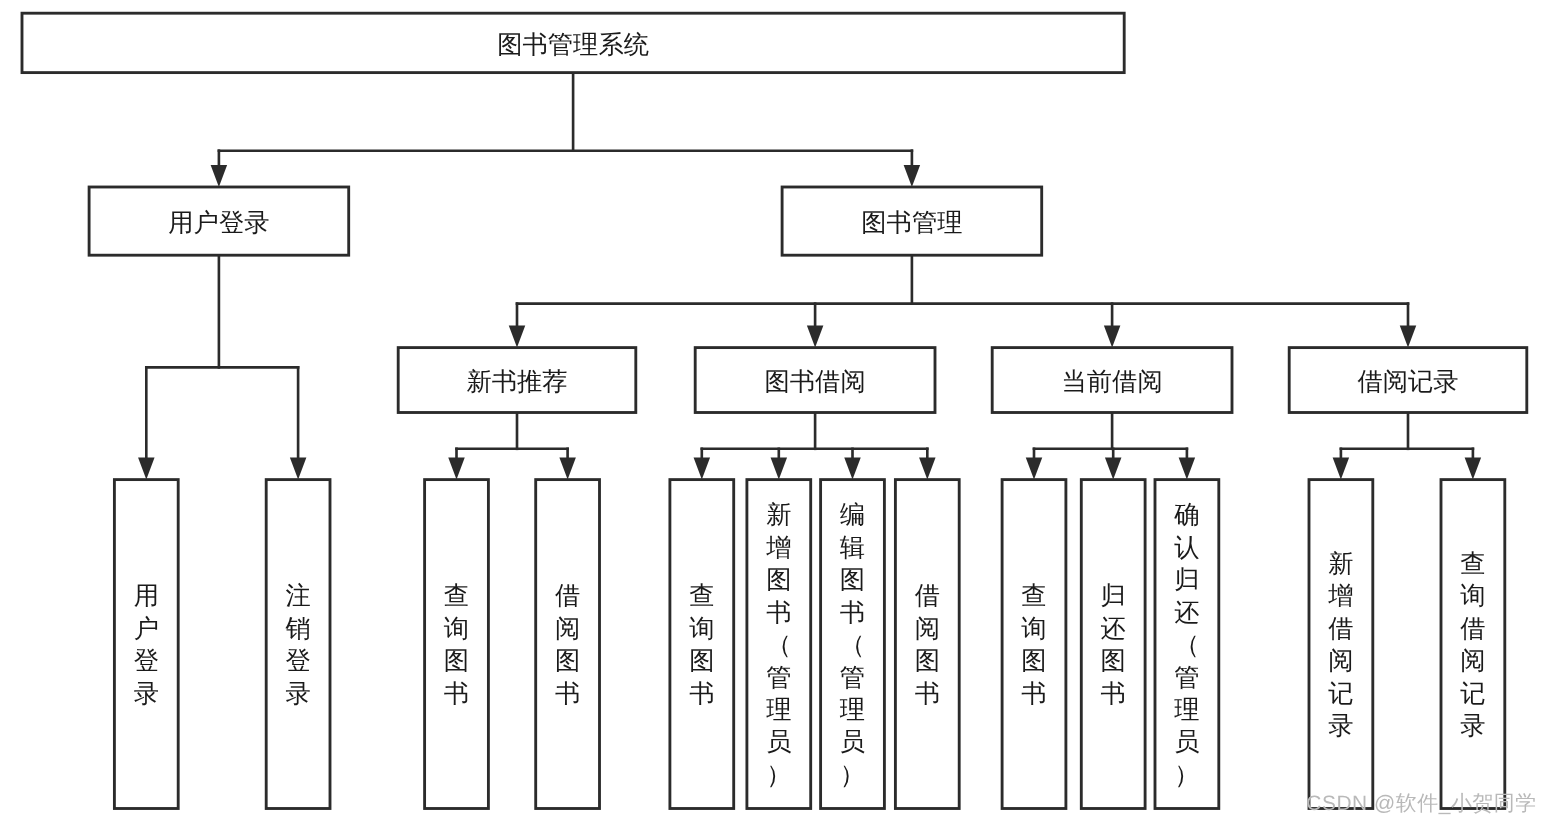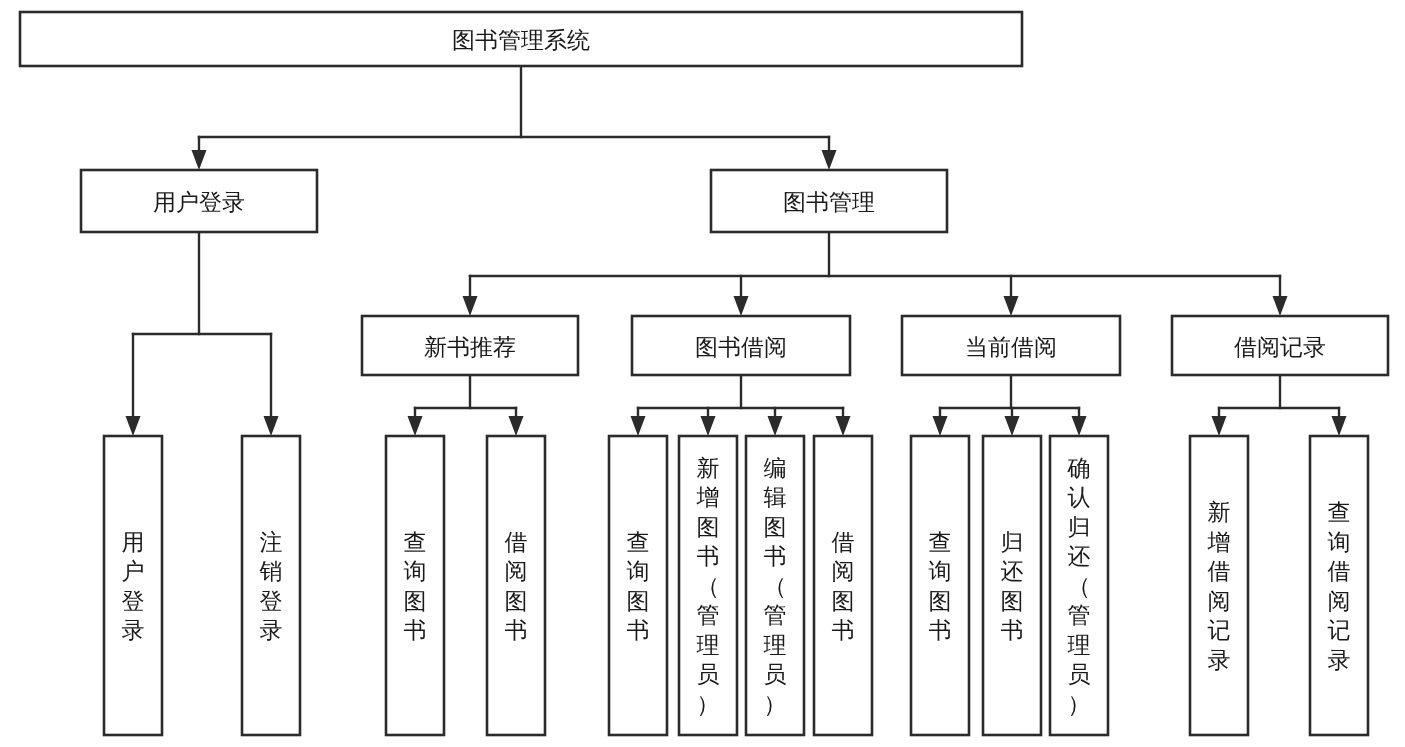--- a/index.html
+++ b/index.html
@@ -219,14 +219,15 @@
           <rect class="node-box" x="1190" y="436" width="58" height="299"></rect>
           <text class="node-label-v" x="1219"><tspan x="1219" y="520.01">新</tspan><tspan x="1219" y="549.51">增</tspan><tspan x="1219" y="579.01">借</tspan><tspan x="1219" y="608.51">阅</tspan><tspan x="1219" y="638.01">记</tspan><tspan x="1219" y="667.51">录</tspan></text>
         </g>
         <g>
           <rect class="node-box" x="1310" y="436" width="58" height="299"></rect>
           <text class="node-label-v" x="1339"><tspan x="1339" y="520.01">查</tspan><tspan x="1339" y="549.51">询</tspan><tspan x="1339" y="579.01">借</tspan><tspan x="1339" y="608.51">阅</tspan><tspan x="1339" y="638.01">记</tspan><tspan x="1339" y="667.51">录</tspan></text>
         </g>
       </g>
   </svg>
 
+  <div class="watermark-text">CSDN @软件_小贺同学</div>
 
 </div>
 
 </body></html>

